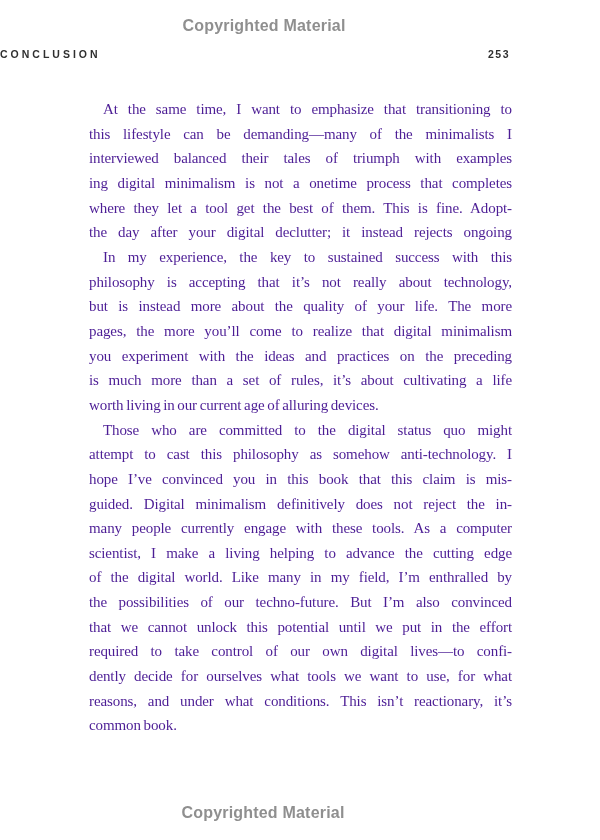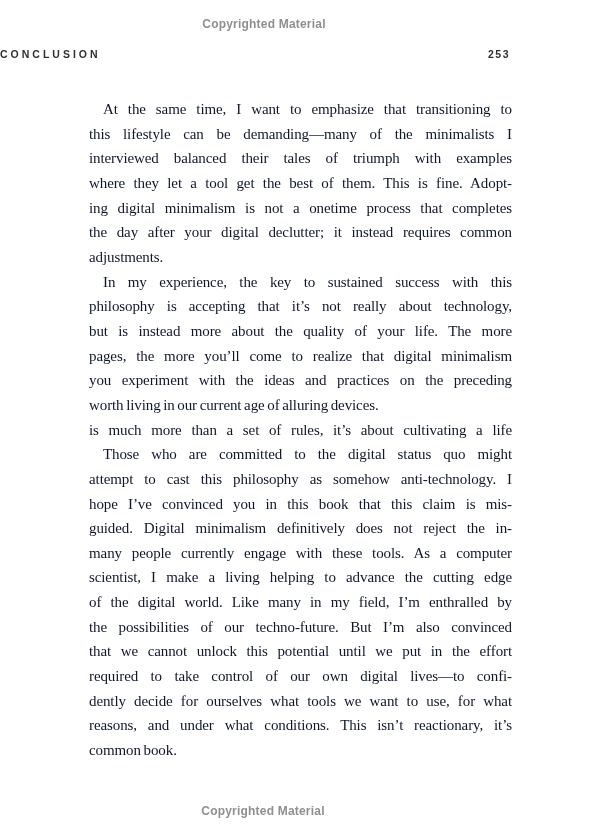--- a/index.html
+++ b/index.html
@@ -8,21 +8,21 @@
     width: 600px;
     height: 840px;
     background: #ffffff;
     overflow: hidden;
     font-family: "Liberation Serif", serif;
   }
   .watermark {
     position: absolute;
     transform: translateX(-50%);
     font-family: "Liberation Sans", sans-serif;
-    font-size: 12px;
+    font-size: 16px;
     font-weight: 700;
     color: #8f8f8f;
     white-space: nowrap;
     letter-spacing: 0.2px;
   }
   .watermark.top { left: 264px; top: 17px; }
   .watermark.bottom { left: 263px; top: 804px; }
   .running-header {
     position: absolute;
     top: 48px;
@@ -45,21 +45,21 @@
     color: #2f2f2f;
     letter-spacing: 1.5px;
   }
   .body-text {
     position: absolute;
     left: 89px;
     top: 97px;
     width: 423px;
     font-size: 15px;
     line-height: 24.65px;
-    color: #0f172a;
+    color: #4c1d95;
     word-spacing: -1px;
     letter-spacing: -0.1px;
   }
   .line {
     text-align: justify;
     text-align-last: justify;
     white-space: normal;
   }
   .line.last { text-align-last: left; }
   .line.indent { text-indent: 14px; }
@@ -73,34 +73,33 @@
 
   <div class="running-header">CONCLUSION</div>
   <div class="page-number">253</div>
 
   <div class="body-text">
 
     <div>
       <div class="line indent">At the same time, I want to emphasize that transitioning to</div>
       <div class="line">this lifestyle can be demanding—many of the minimalists I</div>
       <div class="line">interviewed balanced their tales of triumph with examples</div>
+      <div class="line">ing digital minimalism is not a onetime process that completes</div>
       <div class="line">where they let a tool get the best of them. This is fine. Adopt-</div>
-      <div class="line">ing digital minimalism is not a onetime process that completes</div>
-      <div class="line">the day after your digital declutter; it instead requires common</div>
-      <div class="line last">adjustments.</div>
+      <div class="line">the day after your digital declutter; it instead rejects ongoing</div>
     </div>
 
     <div>
       <div class="line indent">In my experience, the key to sustained success with this</div>
       <div class="line">philosophy is accepting that it’s not really about technology,</div>
       <div class="line">but is instead more about the quality of your life. The more</div>
       <div class="line">pages, the more you’ll come to realize that digital minimalism</div>
       <div class="line">you experiment with the ideas and practices on the preceding</div>
+      <div class="line">is much more than a set of rules, it’s about cultivating a life</div>
       <div class="line last">worth living in our current age of alluring devices.</div>
-      <div class="line">is much more than a set of rules, it’s about cultivating a life</div>
     </div>
 
     <div>
       <div class="line indent">Those who are committed to the digital status quo might</div>
       <div class="line">attempt to cast this philosophy as somehow anti-technology. I</div>
       <div class="line">hope I’ve convinced you in this book that this claim is mis-</div>
       <div class="line">guided. Digital minimalism definitively does not reject the in-</div>
       <div class="line">many people currently engage with these tools. As a computer</div>
       <div class="line">scientist, I make a living helping to advance the cutting edge</div>
       <div class="line">of the digital world. Like many in my field, I’m enthralled by</div>

